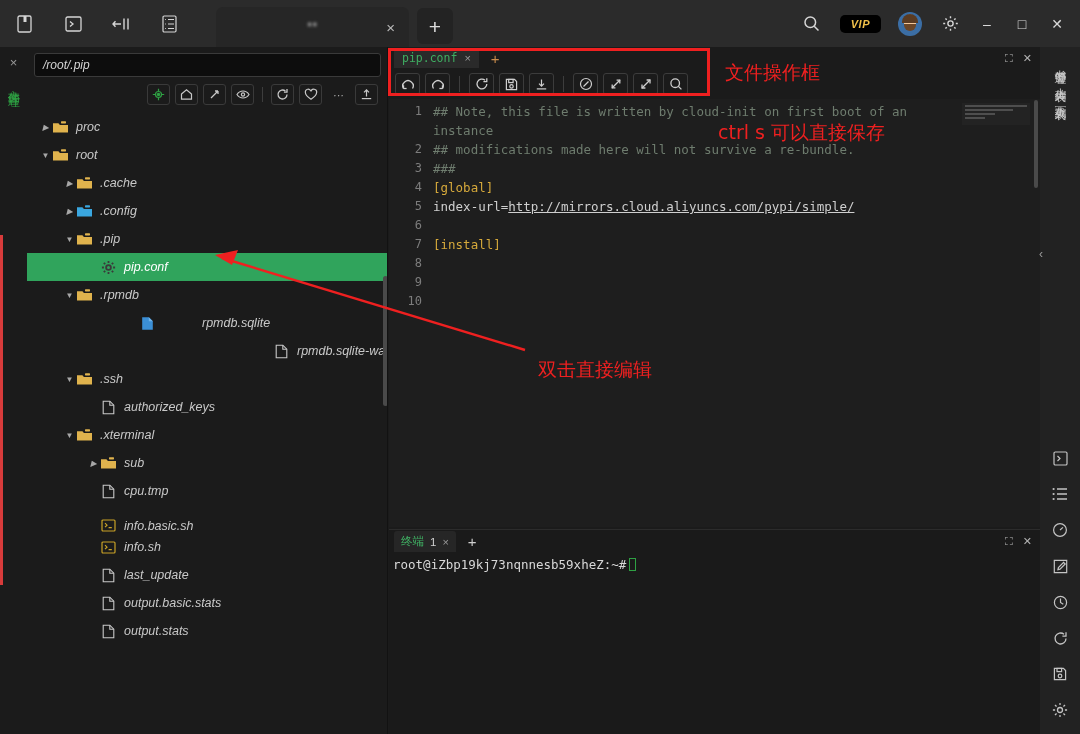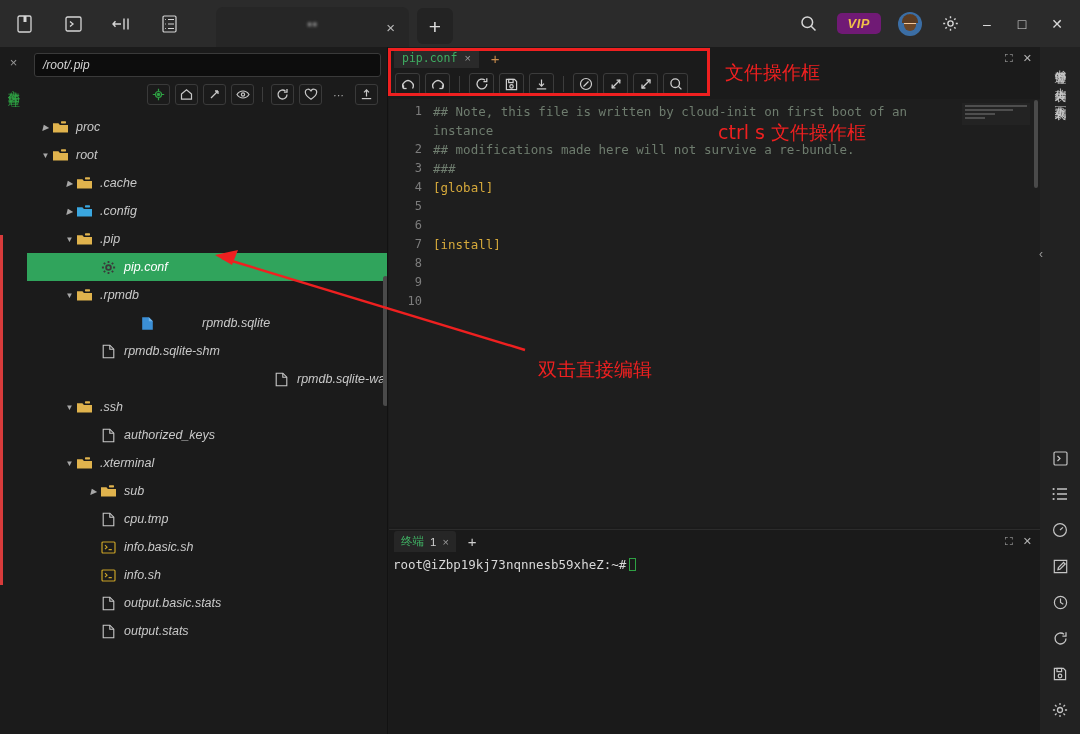--- a/index.html
+++ b/index.html
@@ -51,21 +51,21 @@
     background: #232323; border-radius: 6px;
     display: flex; align-items: center; justify-content: center;
     color: #dcdcdc; font-size: 21px; line-height: 1;
   }
 
   .tb-right {
     margin-left: auto; display: flex; align-items: center;
     gap: 17px; padding-right: 14px;
   }
   .vip-badge {
-    background: #701a75; color: #f0c04a; font-size: 13px; font-weight: bold;
+    background: #000000; color: #f0c04a; font-size: 11px; font-weight: bold;
     padding: 3px 11px; border-radius: 5px; font-style: italic;
     letter-spacing: .5px;
   }
   .avatar {
     width: 24px; height: 24px; border-radius: 50%;
     background: radial-gradient(circle at 50% 38%, #f3c79a 0 34%, #3b6ea5 36% 100%);
     position: relative; overflow: hidden;
   }
   .avatar::before {
     content: ""; position: absolute; left: 4px; top: 2px;
@@ -452,109 +452,109 @@
         <div class="trow" style="padding-left: 60px; gap: 39px;">
           <span class="twist"></span>
           <span class="ticon">
             <svg width="13" height="15" viewBox="0 0 13 15">
               <path d="M1.2 1.2h6.6l4 4v8.6h-10.6z" fill="#3b8fd6"></path>
               <path d="M7.8 1.2l4 4h-4z" fill="#6fb4ea"></path>
             </svg>
           </span>
           <span>rpmdb.sqlite</span>
         </div>
-        <div class="trow" style="padding-left: 60px;">
+        <div class="trow" style="padding-left: 60px; justify-content: flex-end;">
           <span class="twist"></span>
           <span class="ticon">
             <svg width="13" height="15" viewBox="0 0 13 15" fill="none" stroke="#c9c9c9" stroke-width="1.1">
               <path d="M1.2 1.2h6.6l4 4v8.6h-10.6z"></path>
               <path d="M7.8 1.2v4h4"></path>
             </svg>
           </span>
-          <span>rpmdb.sqlite-shm</span>
-        </div>
-        <div class="trow" style="padding-left: 60px; justify-content: flex-end;">
+          <span>rpmdb.sqlite-wal</span>
+        </div>
+        <div class="trow" style="padding-left: 36px;">
+          <span class="twist">▼</span>
+          <span class="ticon">
+            <svg width="17" height="14" viewBox="0 0 17 14">
+              <rect x="9" y="1.2" width="5" height="2.2" rx=".6" fill="#e0b34d"></rect>
+              <path d="M1 3.2h5.4l1.5 1.8H16v7.6H1z" fill="#e0b34d"></path>
+            </svg>
+          </span>
+          <span>.ssh</span>
+        </div>
+        <div class="trow" style="padding-left: 60px;">
           <span class="twist"></span>
           <span class="ticon">
             <svg width="13" height="15" viewBox="0 0 13 15" fill="none" stroke="#c9c9c9" stroke-width="1.1">
               <path d="M1.2 1.2h6.6l4 4v8.6h-10.6z"></path>
               <path d="M7.8 1.2v4h4"></path>
             </svg>
           </span>
-          <span>rpmdb.sqlite-wal</span>
+          <span>authorized_keys</span>
         </div>
         <div class="trow" style="padding-left: 36px;">
           <span class="twist">▼</span>
           <span class="ticon">
             <svg width="17" height="14" viewBox="0 0 17 14">
               <rect x="9" y="1.2" width="5" height="2.2" rx=".6" fill="#e0b34d"></rect>
               <path d="M1 3.2h5.4l1.5 1.8H16v7.6H1z" fill="#e0b34d"></path>
             </svg>
           </span>
-          <span>.ssh</span>
+          <span>.xterminal</span>
+        </div>
+        <div class="trow" style="padding-left: 60px;">
+          <span class="twist">▶</span>
+          <span class="ticon">
+            <svg width="17" height="14" viewBox="0 0 17 14">
+              <rect x="9" y="1.2" width="5" height="2.2" rx=".6" fill="#e0b34d"></rect>
+              <path d="M1 3.2h5.4l1.5 1.8H16v7.6H1z" fill="#e0b34d"></path>
+            </svg>
+          </span>
+          <span>sub</span>
         </div>
         <div class="trow" style="padding-left: 60px;">
           <span class="twist"></span>
           <span class="ticon">
             <svg width="13" height="15" viewBox="0 0 13 15" fill="none" stroke="#c9c9c9" stroke-width="1.1">
               <path d="M1.2 1.2h6.6l4 4v8.6h-10.6z"></path>
               <path d="M7.8 1.2v4h4"></path>
             </svg>
           </span>
-          <span>authorized_keys</span>
-        </div>
-        <div class="trow" style="padding-left: 36px;">
-          <span class="twist">▼</span>
-          <span class="ticon">
-            <svg width="17" height="14" viewBox="0 0 17 14">
-              <rect x="9" y="1.2" width="5" height="2.2" rx=".6" fill="#e0b34d"></rect>
-              <path d="M1 3.2h5.4l1.5 1.8H16v7.6H1z" fill="#e0b34d"></path>
-            </svg>
-          </span>
-          <span>.xterminal</span>
+          <span>cpu.tmp</span>
+        </div>
+        <div class="trow" style="padding-left: 60px; align-items: flex-end;">
+          <span class="twist"></span>
+          <span class="ticon">
+            <svg width="15" height="13" viewBox="0 0 15 13" fill="none" stroke="#c9a227" stroke-width="1.2">
+              <rect x="1" y="1" width="13" height="11" rx="1"></rect>
+              <path d="M4 4.2l2 2-2 2M7.6 8.6h3.2"></path>
+            </svg>
+          </span>
+          <span>info.basic.sh</span>
         </div>
         <div class="trow" style="padding-left: 60px;">
-          <span class="twist">▶</span>
-          <span class="ticon">
-            <svg width="17" height="14" viewBox="0 0 17 14">
-              <rect x="9" y="1.2" width="5" height="2.2" rx=".6" fill="#e0b34d"></rect>
-              <path d="M1 3.2h5.4l1.5 1.8H16v7.6H1z" fill="#e0b34d"></path>
-            </svg>
-          </span>
-          <span>sub</span>
+          <span class="twist"></span>
+          <span class="ticon">
+            <svg width="15" height="13" viewBox="0 0 15 13" fill="none" stroke="#c9a227" stroke-width="1.2">
+              <rect x="1" y="1" width="13" height="11" rx="1"></rect>
+              <path d="M4 4.2l2 2-2 2M7.6 8.6h3.2"></path>
+            </svg>
+          </span>
+          <span>info.sh</span>
         </div>
         <div class="trow" style="padding-left: 60px;">
           <span class="twist"></span>
           <span class="ticon">
             <svg width="13" height="15" viewBox="0 0 13 15" fill="none" stroke="#c9c9c9" stroke-width="1.1">
               <path d="M1.2 1.2h6.6l4 4v8.6h-10.6z"></path>
               <path d="M7.8 1.2v4h4"></path>
             </svg>
           </span>
-          <span>cpu.tmp</span>
-        </div>
-        <div class="trow" style="padding-left: 60px;">
-          <span class="twist"></span>
-          <span class="ticon">
-            <svg width="15" height="13" viewBox="0 0 15 13" fill="none" stroke="#c9a227" stroke-width="1.2">
-              <rect x="1" y="1" width="13" height="11" rx="1"></rect>
-              <path d="M4 4.2l2 2-2 2M7.6 8.6h3.2"></path>
-            </svg>
-          </span>
-          <span>info.basic.sh</span>
-        </div>
-        <div class="trow" style="padding-left: 60px;">
-          <span class="twist"></span>
-          <span class="ticon">
-            <svg width="15" height="13" viewBox="0 0 15 13" fill="none" stroke="#c9a227" stroke-width="1.2">
-              <rect x="1" y="1" width="13" height="11" rx="1"></rect>
-              <path d="M4 4.2l2 2-2 2M7.6 8.6h3.2"></path>
-            </svg>
-          </span>
-          <span>info.sh</span>
+          <span>last_update</span>
         </div>
         <div class="trow" style="padding-left: 60px;">
           <span class="twist"></span>
           <span class="ticon">
             <svg width="13" height="15" viewBox="0 0 13 15" fill="none" stroke="#c9c9c9" stroke-width="1.1">
               <path d="M1.2 1.2h6.6l4 4v8.6h-10.6z"></path>
               <path d="M7.8 1.2v4h4"></path>
             </svg>
           </span>
           <span>output.basic.stats</span>
@@ -674,20 +674,21 @@
         <div class="cline">
           <span class="lnum">3</span>
           <span class="ctext"><span class="c-comment">###</span></span>
         </div>
         <div class="cline">
           <span class="lnum">4</span>
           <span class="ctext"><span class="c-section">[global]</span></span>
         </div>
         <div class="cline">
           <span class="lnum">5</span>
+          <span class="ctext"><span>index-url=</span><span class="c-url">http://mirrors.cloud.aliyuncs.com/pypi/simple/</span></span>
         </div>
         <div class="cline">
           <span class="lnum">6</span>
           <span class="ctext"><span></span></span>
         </div>
         <div class="cline">
           <span class="lnum">7</span>
           <span class="ctext"><span class="c-section">[install]</span></span>
         </div>
         <div class="cline">
@@ -777,21 +778,21 @@
       <svg width="16" height="16" viewBox="0 0 16 16" fill="none" stroke="currentColor" stroke-width="1.3">
         <circle cx="8" cy="8" r="2.5"></circle>
         <path d="M8 .9v2.2M8 12.9v2.2M.9 8h2.2M12.9 8h2.2M3 3l1.55 1.55M11.45 11.45L13 13M13 3l-1.55 1.55M4.55 11.45L3 13"></path>
       </svg>
     </div>
     <div class="rr-collapse">‹</div>
   </div>
 
   <div class="anno-box"></div>
   <div class="anno-text" id="anno-file-ops">文件操作框</div>
-  <div class="anno-text" id="anno-ctrl-s">ctrl s 文件操作框</div>
+  <div class="anno-text" id="anno-ctrl-s">ctrl s 可以直接保存</div>
   <div class="anno-text" id="anno-dblclick">双击直接编辑</div>
 
   <svg class="anno-arrow" width="1080" height="734">
     <line x1="525" y1="350" x2="222" y2="258" stroke="#ef2020" stroke-width="2.4"></line>
     <polygon points="215,255 238,250 232,265" fill="#ef2020"></polygon>
   </svg>
 
 </div>
 
 </body></html>

